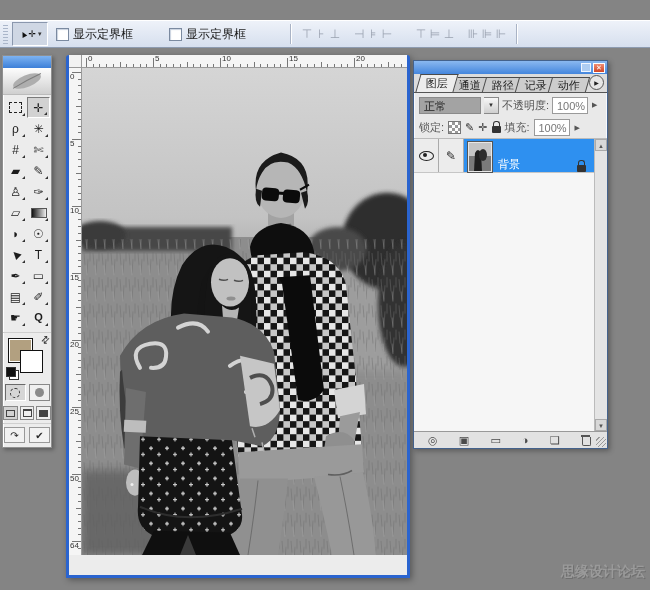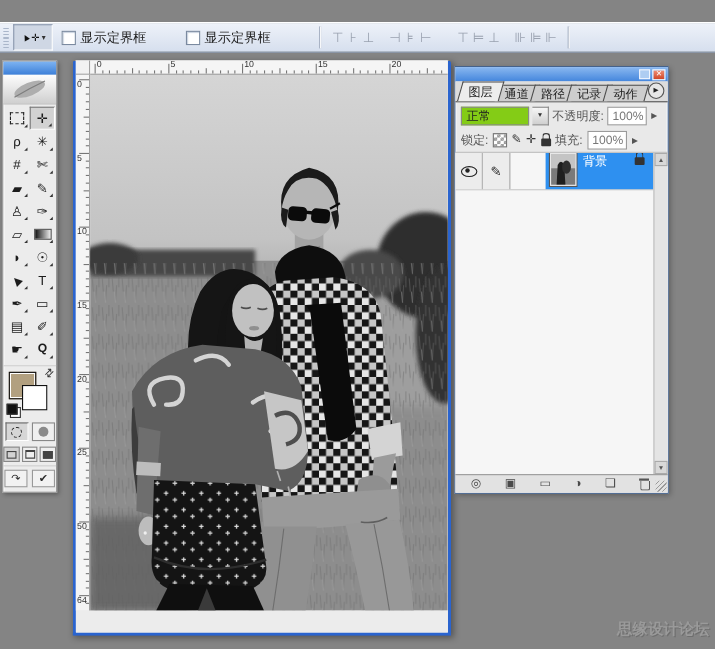--- a/index.html
+++ b/index.html
@@ -82,37 +82,37 @@
   #layers-panel{position:absolute;left:413px;top:60px;width:195px;height:389px;background:#e9e9e9;border:1px solid #44628c;box-shadow:inset 0 0 0 1px #f6f9ff,2px 2px 5px rgba(0,0,0,.3);box-sizing:border-box;display:flex;flex-direction:column;}
   #lp-title{height:13px;background:linear-gradient(#8ab8f0,#4486dd);display:flex;align-items:center;justify-content:flex-end;gap:2px;padding-right:2px;flex:none;}
   .p-min{width:10px;height:9px;background:#aecdf2;border:1px solid #f0f6ff;box-sizing:border-box;}
   .p-close{width:12px;height:10px;background:linear-gradient(#ef8d74,#cf4526);border:1px solid #fff;color:#fff;font-size:7px;line-height:8px;text-align:center;box-sizing:border-box;}
   #lp-tabs{height:18px;background:#dcdcdc;border-bottom:1px solid #555;display:flex;align-items:flex-end;padding-left:4px;flex:none;position:relative;}
   .tab{position:relative;height:14px;padding:0 7px;background:#cdcdcd;border:1px solid #4a4a4a;border-bottom:none;transform:skewX(-16deg);margin-right:-5px;display:flex;align-items:center;z-index:1;}
   .tab span{transform:skewX(16deg);font-size:11px;color:#1d1d1d;white-space:nowrap;}
   .tab.active{background:#ededed;z-index:3;height:17px;}
   #tab-menu-btn{position:absolute;right:3px;bottom:2px;width:13px;height:13px;border:1px solid #555;border-radius:50%;background:#e6e6e6;font-size:6px;color:#222;display:flex;align-items:center;justify-content:center;}
   #lp-blend{height:24px;display:flex;align-items:center;padding:0 5px;gap:3px;flex:none;}
-  #blend-select{width:62px;height:17px;background:#84cc16;border:1px solid #8a8a8a;font-size:11px;color:#222;line-height:16px;padding-left:4px;box-sizing:border-box;}
+  #blend-select{width:62px;height:17px;background:#a3a3a3;border:1px solid #8a8a8a;font-size:11px;color:#222;line-height:16px;padding-left:4px;box-sizing:border-box;}
   #blend-dd{width:15px;height:17px;background:linear-gradient(#f7f7f7,#cfcfcf);border:1px solid #8a8a8a;border-left:none;font-size:6px;color:#333;display:flex;align-items:center;justify-content:center;box-sizing:border-box;}
   .plabel{font-size:11px;color:#555;white-space:nowrap;}
   .vbox{width:36px;height:17px;background:#fff;border:1px solid #9a9a9a;font-size:11px;color:#777;text-align:right;line-height:16px;padding-right:2px;box-sizing:border-box;}
   .varr{font-size:7px;color:#555;margin-left:1px;}
   #lp-lock{height:21px;display:flex;align-items:center;padding:0 5px;gap:4px;border-bottom:1px solid #bbb;flex:none;}
   .checker{width:11px;height:11px;border:1px solid #777;background-image:linear-gradient(45deg,#999 25%,transparent 25%,transparent 75%,#999 75%),linear-gradient(45deg,#999 25%,#fff 25%,#fff 75%,#999 75%);background-size:6px 6px;background-position:0 0,3px 3px;}
   .lkglyph{font-size:11px;color:#333;line-height:1;}
   .padlock{width:9px;height:7px;background:#333;border-radius:1px;position:relative;margin-top:4px;}
   .padlock::before{content:"";position:absolute;left:1px;top:-5px;width:5px;height:5px;border:1.5px solid #333;border-bottom:none;border-radius:3px 3px 0 0;}
   #lp-list{flex:1;position:relative;background:#f6f6f6;overflow:hidden;}
   #layer-row{position:absolute;left:0;top:0;right:13px;height:33px;display:flex;align-items:stretch;border-bottom:1px solid #c6c6c6;}
   .lcell{width:24px;background:#ececec;border-right:1px solid #aaa;display:flex;align-items:center;justify-content:center;flex:none;}
   .eyeic{width:13px;height:8px;border:1px solid #222;border-radius:50%;position:relative;}
   .eyeic::after{content:"";position:absolute;left:3.5px;top:1px;width:4px;height:4px;background:#222;border-radius:50%;}
   .brushg{font-size:12px;color:#222;}
-  #layer-sel{flex:1;display:flex;align-items:flex-start;gap:6px;padding:0 4px;background:#2e90f0;margin-left:32px;}
+  #layer-sel{flex:1;display:flex;align-items:flex-end;gap:6px;padding:0 4px;background:#2e90f0;}
   #layer-thumb{width:22px;height:28px;border:1px solid #e8e8e8;box-shadow:0 0 0 1px #555;background:#bbb;flex:none;}
   #layer-thumb svg{display:block;width:100%;height:100%;}
   #layer-name{font-size:11px;color:#fff;flex:1;}
   .padlock.dark{margin-right:4px;}
   #lp-scroll{position:absolute;right:0;top:0;bottom:0;width:13px;background:#e4e4e4;border-left:1px solid #bbb;box-sizing:border-box;}
   .sarr{position:absolute;left:0;width:12px;height:12px;font-size:6px;color:#555;text-align:center;line-height:12px;background:#d8d8d8;border:1px solid #aaa;box-sizing:border-box;}
   .sarr.up{top:0;}
   .sarr.down{bottom:0;}
   #lp-bottom{height:16px;background:#e2e2e2;border-top:1px solid #999;display:flex;align-items:center;padding:0 16px 0 14px;justify-content:space-between;flex:none;position:relative;}
   .pic{font-size:11px;color:#4a4a4a;line-height:1;}

